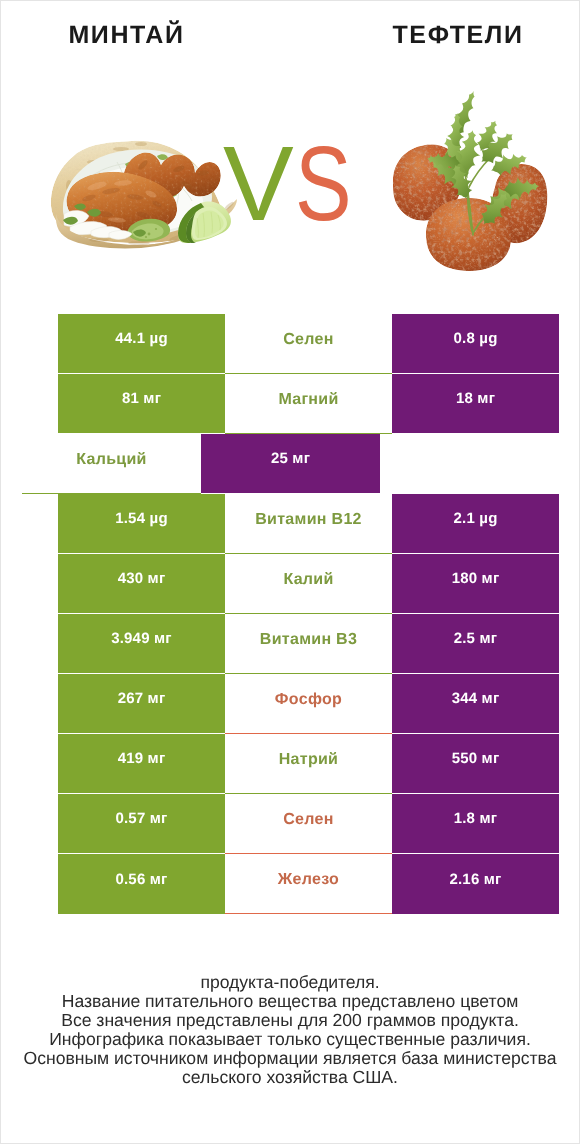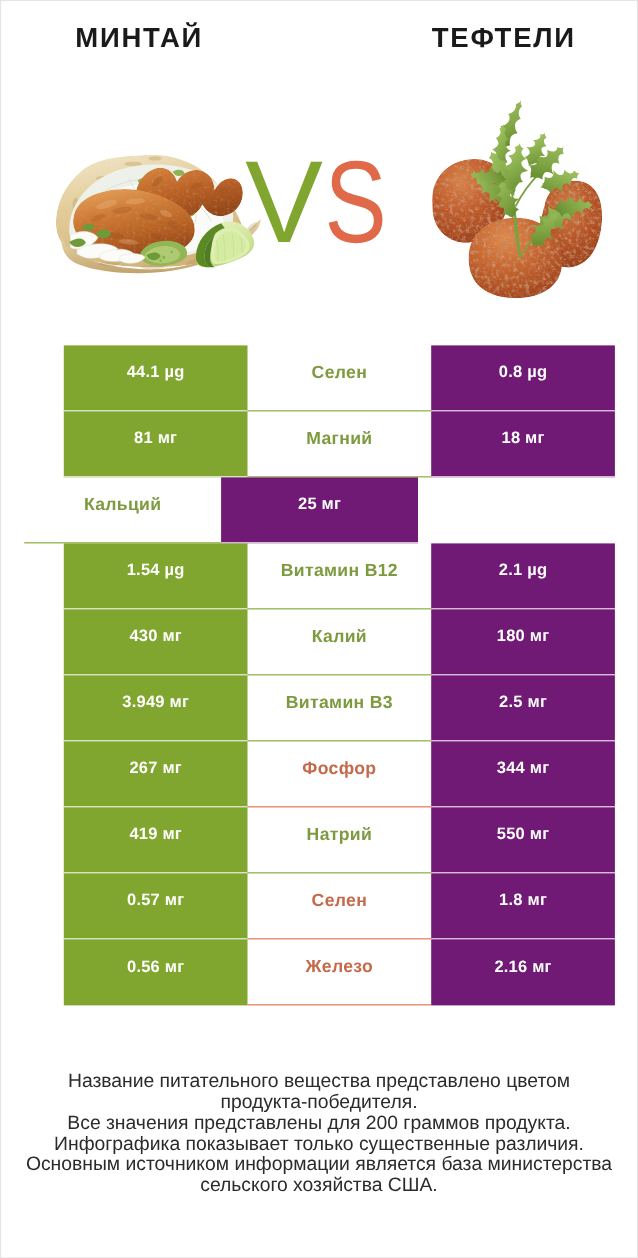--- a/index.html
+++ b/index.html
@@ -479,20 +479,20 @@
         </div>
         <div class="cell cm o">
           <span class="lbl o">Железо</span>
         </div>
         <div class="cell cr">
           <span class="val">2.16 мг</span>
         </div>
       </div>
     </div>
   <div class="ftr" id="ftr">
+      <div>продукта-победителя.</div>
       <div>Название питательного вещества представлено цветом</div>
-      <div>продукта-победителя.</div>
       <div>Все значения представлены для 200 граммов продукта.</div>
       <div>Инфографика показывает только существенные различия.</div>
       <div>Основным источником информации является база министерства</div>
       <div>сельского хозяйства США.</div>
     </div>
 </div>
 
 </body></html>

